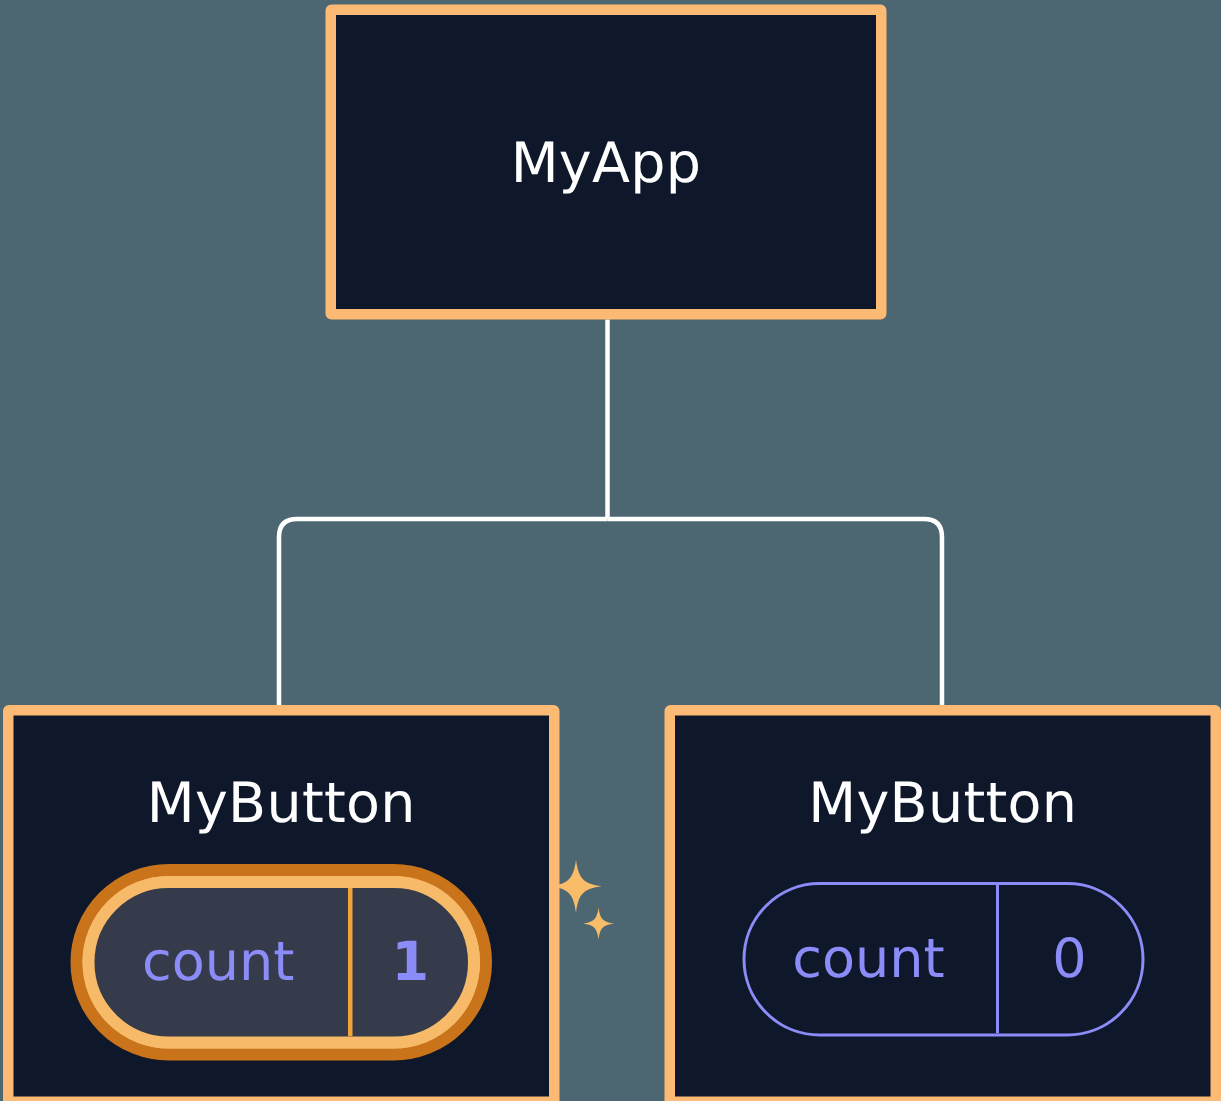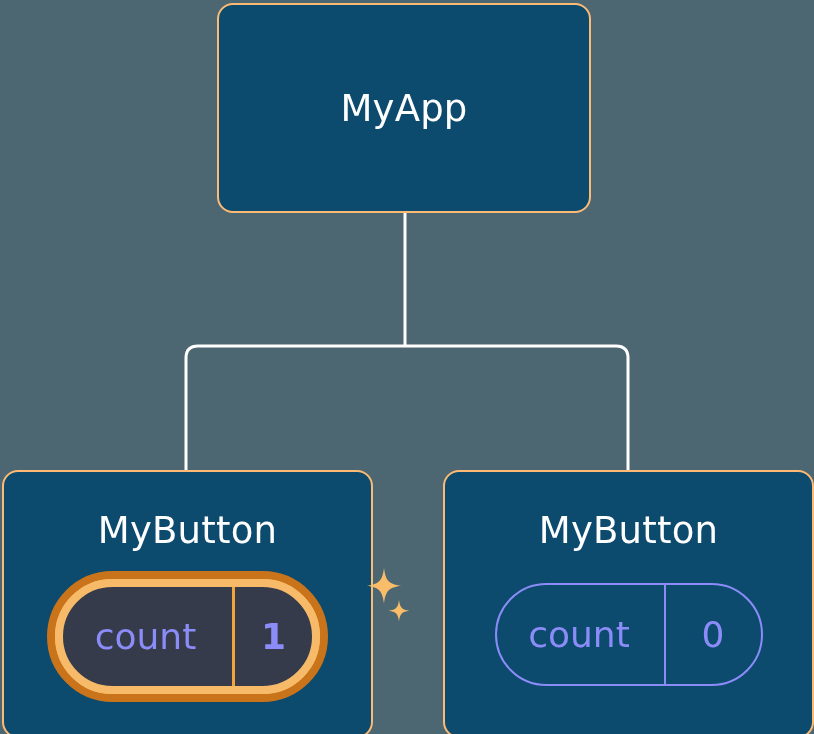--- a/index.html
+++ b/index.html
@@ -24,23 +24,23 @@
     position: absolute;
     left: 0;
     top: 0;
     width: 814px;
     height: 734px;
     pointer-events: none;
   }
   .node {
     position: absolute;
     box-sizing: border-box;
-    background: #0c4a6e;
-    border: 2px solid #fdba74;
-    border-radius: 16px;
+    background: #0f172a;
+    border: 7px solid #fdba74;
+    border-radius: 4px;
     display: flex;
     flex-direction: column;
     align-items: center;
   }
   .node-root {
     left: 217px;
     top: 3px;
     width: 374px;
     height: 210px;
     justify-content: center;

